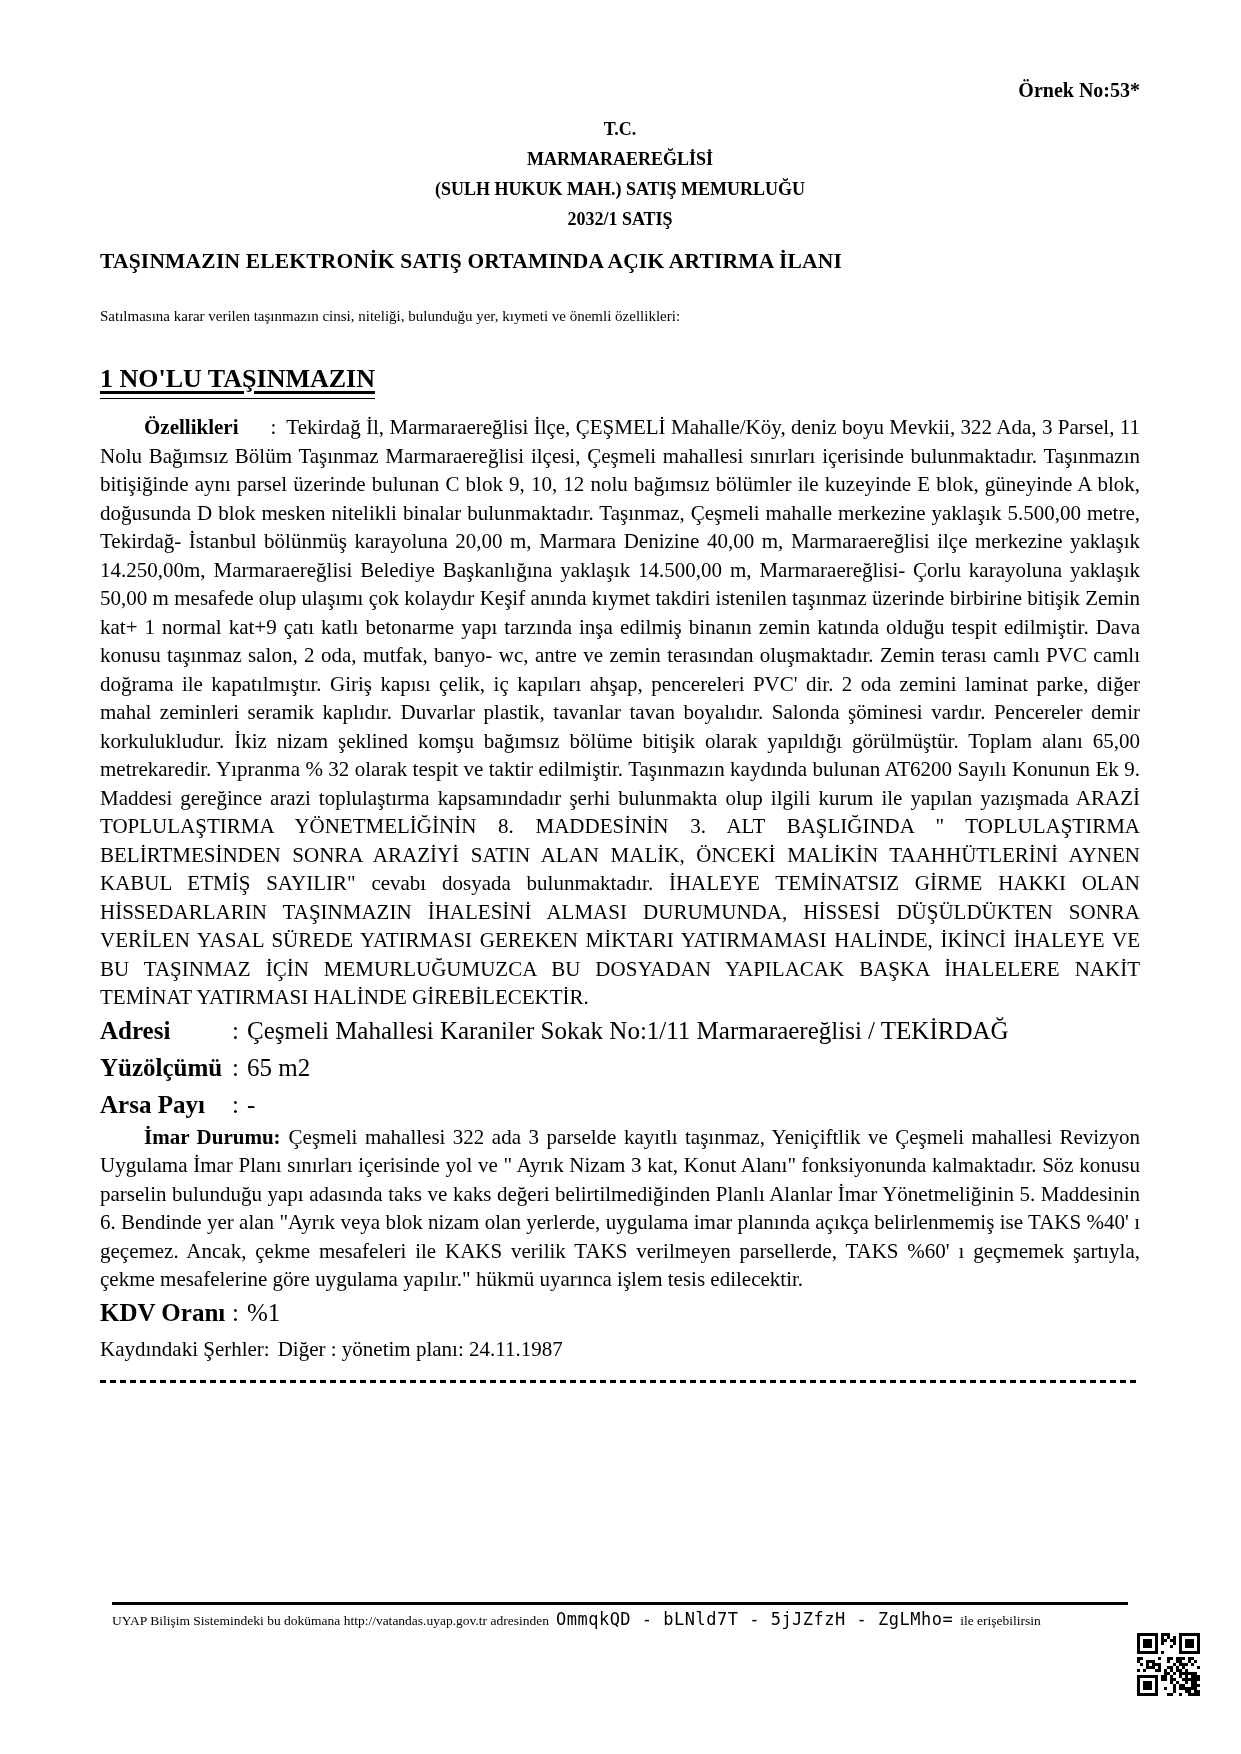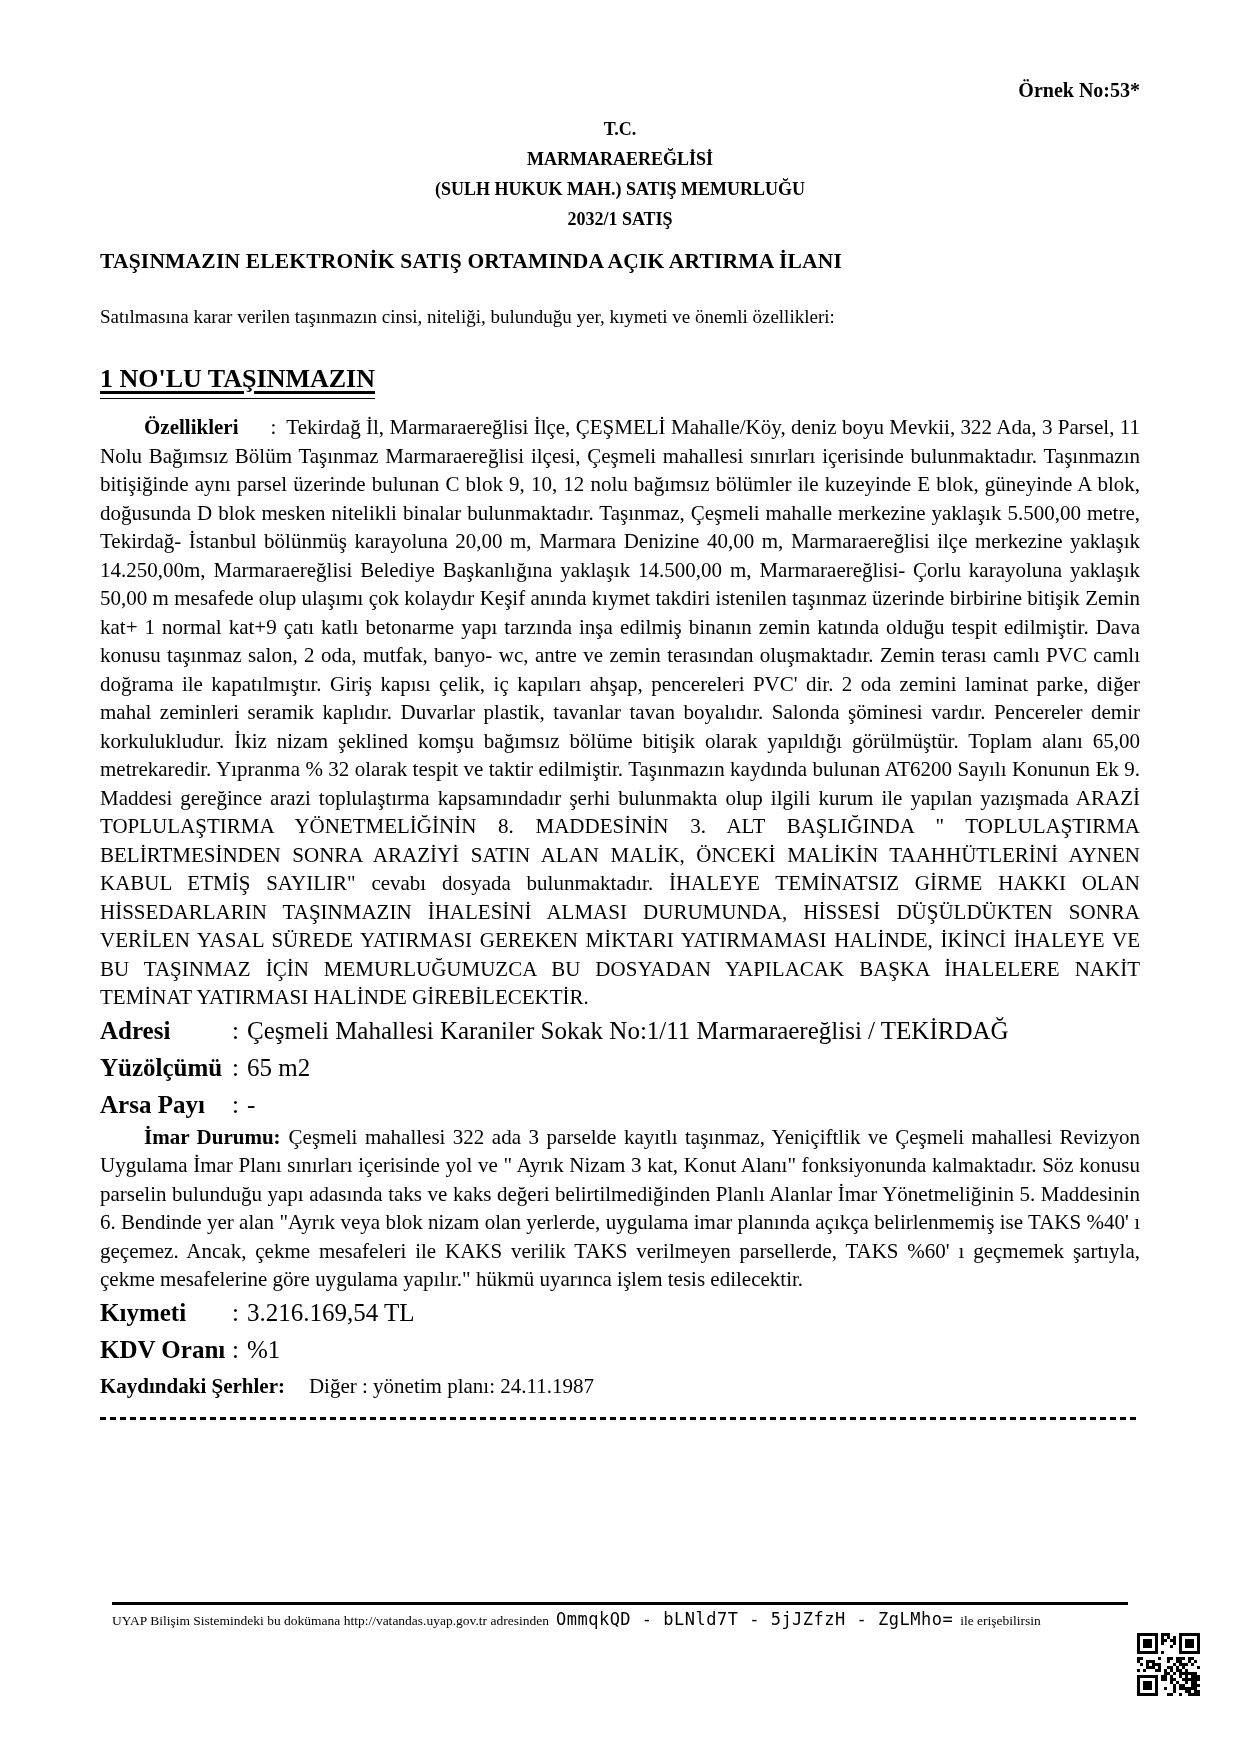--- a/index.html
+++ b/index.html
@@ -19,21 +19,21 @@
   }
   .court-header{
     margin-top:12px;text-align:center;font-weight:bold;
     font-size:18px;line-height:30px;
   }
   .doc-title{
     margin-top:14px;text-align:left;font-weight:bold;
     font-size:21.5px;line-height:27px;letter-spacing:0.2px;
   }
   .intro{
-    margin-top:28px;font-size:19px;line-height:27px;
+    margin-top:28px;font-size:15px;line-height:27px;
   }
   .section-heading{
     margin-top:34px;
   }
   .section-heading span{
     display:inline-block;font-weight:bold;font-size:26px;line-height:30px;
     text-decoration:underline;text-decoration-thickness:3px;text-underline-offset:4px;
     border-bottom:1.5px solid #000;padding-bottom:4px;
   }
   p.body{
@@ -44,21 +44,21 @@
   .oz-sep{margin:0 10px 0 32px;}
   .imar-label{margin-right:8px;font-family:Liberation Serif, serif;}
   .field-row{
     font-size:25px;line-height:37px;white-space:nowrap;
   }
   .field-row .flabel{
     display:inline-block;width:132px;font-weight:bold;
   }
   .field-row .fsep{display:inline-block;margin-right:8px;}
   .serh-row{font-size:21px;line-height:37px;white-space:nowrap;}
-  .serh-row .flabel-inline{font-weight:bold;margin-right:24px;}
+  .serh-row .flabel-inline{font-weight:normal;margin-right:8px;}
   .dashed-sep{
     margin-top:12px;height:3px;
     background:repeating-linear-gradient(90deg,#000 0 6px,transparent 6px 10px);
   }
   .qr{
     position:absolute;left:1137px;top:1633px;width:63px;height:63px;
   }
   .footer{
     position:absolute;left:112px;top:1602px;width:1016px;
     border-top:3px solid #000;padding-top:4px;
@@ -100,23 +100,20 @@
   <div class="field-row">
     <span class="flabel">Yüzölçümü</span><span class="fsep">:</span><span>65 m2</span>
   </div>
 
   <div class="field-row">
     <span class="flabel">Arsa Payı</span><span class="fsep">:</span><span>-</span>
   </div>
 
   <p class="body" style="margin-top:0;"><b class="imar-label">İmar Durumu:</b><span>Çeşmeli mahallesi 322 ada 3 parselde kayıtlı taşınmaz, Yeniçiftlik ve Çeşmeli mahallesi Revizyon Uygulama İmar Planı sınırları içerisinde yol ve " Ayrık Nizam 3 kat, Konut Alanı" fonksiyonunda kalmaktadır. Söz konusu parselin bulunduğu yapı adasında taks ve kaks değeri belirtilmediğinden Planlı Alanlar İmar Yönetmeliğinin 5. Maddesinin 6. Bendinde yer alan "Ayrık veya blok nizam  olan yerlerde, uygulama imar planında açıkça belirlenmemiş ise TAKS %40' ı geçemez. Ancak, çekme mesafeleri ile KAKS verilik TAKS verilmeyen parsellerde, TAKS %60' ı geçmemek şartıyla, çekme mesafelerine göre uygulama yapılır." hükmü uyarınca işlem tesis edilecektir.</span></p>
 
-  <div class="field-row">
-    <span class="flabel">Kıymeti</span><span class="fsep">:</span><span>3.216.169,54 TL</span>
-  </div>
 
   <div class="field-row">
     <span class="flabel">KDV Oranı</span><span class="fsep">:</span><span>%1</span>
   </div>
 
   <div class="serh-row">
     <span class="flabel-inline">Kaydındaki Şerhler:</span><span>Diğer : yönetim planı: 24.11.1987</span>
   </div>
 
   <div class="dashed-sep"></div>

